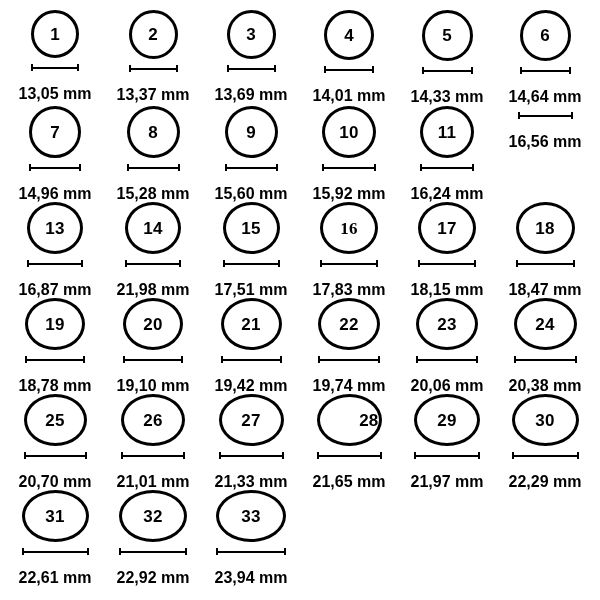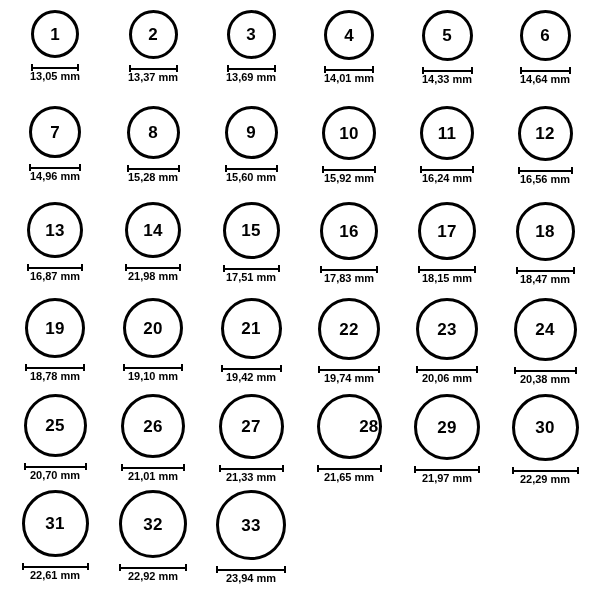--- a/index.html
+++ b/index.html
@@ -71,22 +71,22 @@
   .caliper .tick {
     position: absolute;
     top: 0;
     width: 2px;
     height: 7px;
     background: #000000;
   }
   .caliper .tick.left { left: 0; }
   .caliper .tick.right { right: 0; }
   .mm {
-    margin-top: 0;
-    font-size: 11px;
+    margin-top: 15px;
+    font-size: 16px;
     font-weight: bold;
     line-height: 1;
     white-space: nowrap;
     text-align: right;
   }
 </style>
 </head>
 <body>
 
 <div id="chart">
@@ -228,23 +228,20 @@
         <div class="measure">
           <div class="caliper" style="width: 54px;">
             <span class="bar"></span>
             <span class="tick left"></span>
             <span class="tick right"></span>
           </div>
           <div class="mm">16,24 mm</div>
         </div>
       </div>
       <div class="cell">
-        <div class="ring" style="width: 55px; height: 55px;">
-          <span class="ring-label">12</span>
-        </div>
         <div class="measure">
           <div class="caliper" style="width: 55px;">
             <span class="bar"></span>
             <span class="tick left"></span>
             <span class="tick right"></span>
           </div>
           <div class="mm">16,56 mm</div>
         </div>
       </div>
       <div class="cell">
@@ -280,21 +277,21 @@
         <div class="measure">
           <div class="caliper" style="width: 57px;">
             <span class="bar"></span>
             <span class="tick left"></span>
             <span class="tick right"></span>
           </div>
           <div class="mm">17,51 mm</div>
         </div>
       </div>
       <div class="cell">
-        <div class="ring" style="width: 58px; height: 58px;">
+        <div class="ring" style="width: 58px; height: 58px; font-family: Liberation Serif, serif;">
           <span class="ring-label">16</span>
         </div>
         <div class="measure">
           <div class="caliper" style="width: 58px;">
             <span class="bar"></span>
             <span class="tick left"></span>
             <span class="tick right"></span>
           </div>
           <div class="mm">17,83 mm</div>
         </div>

